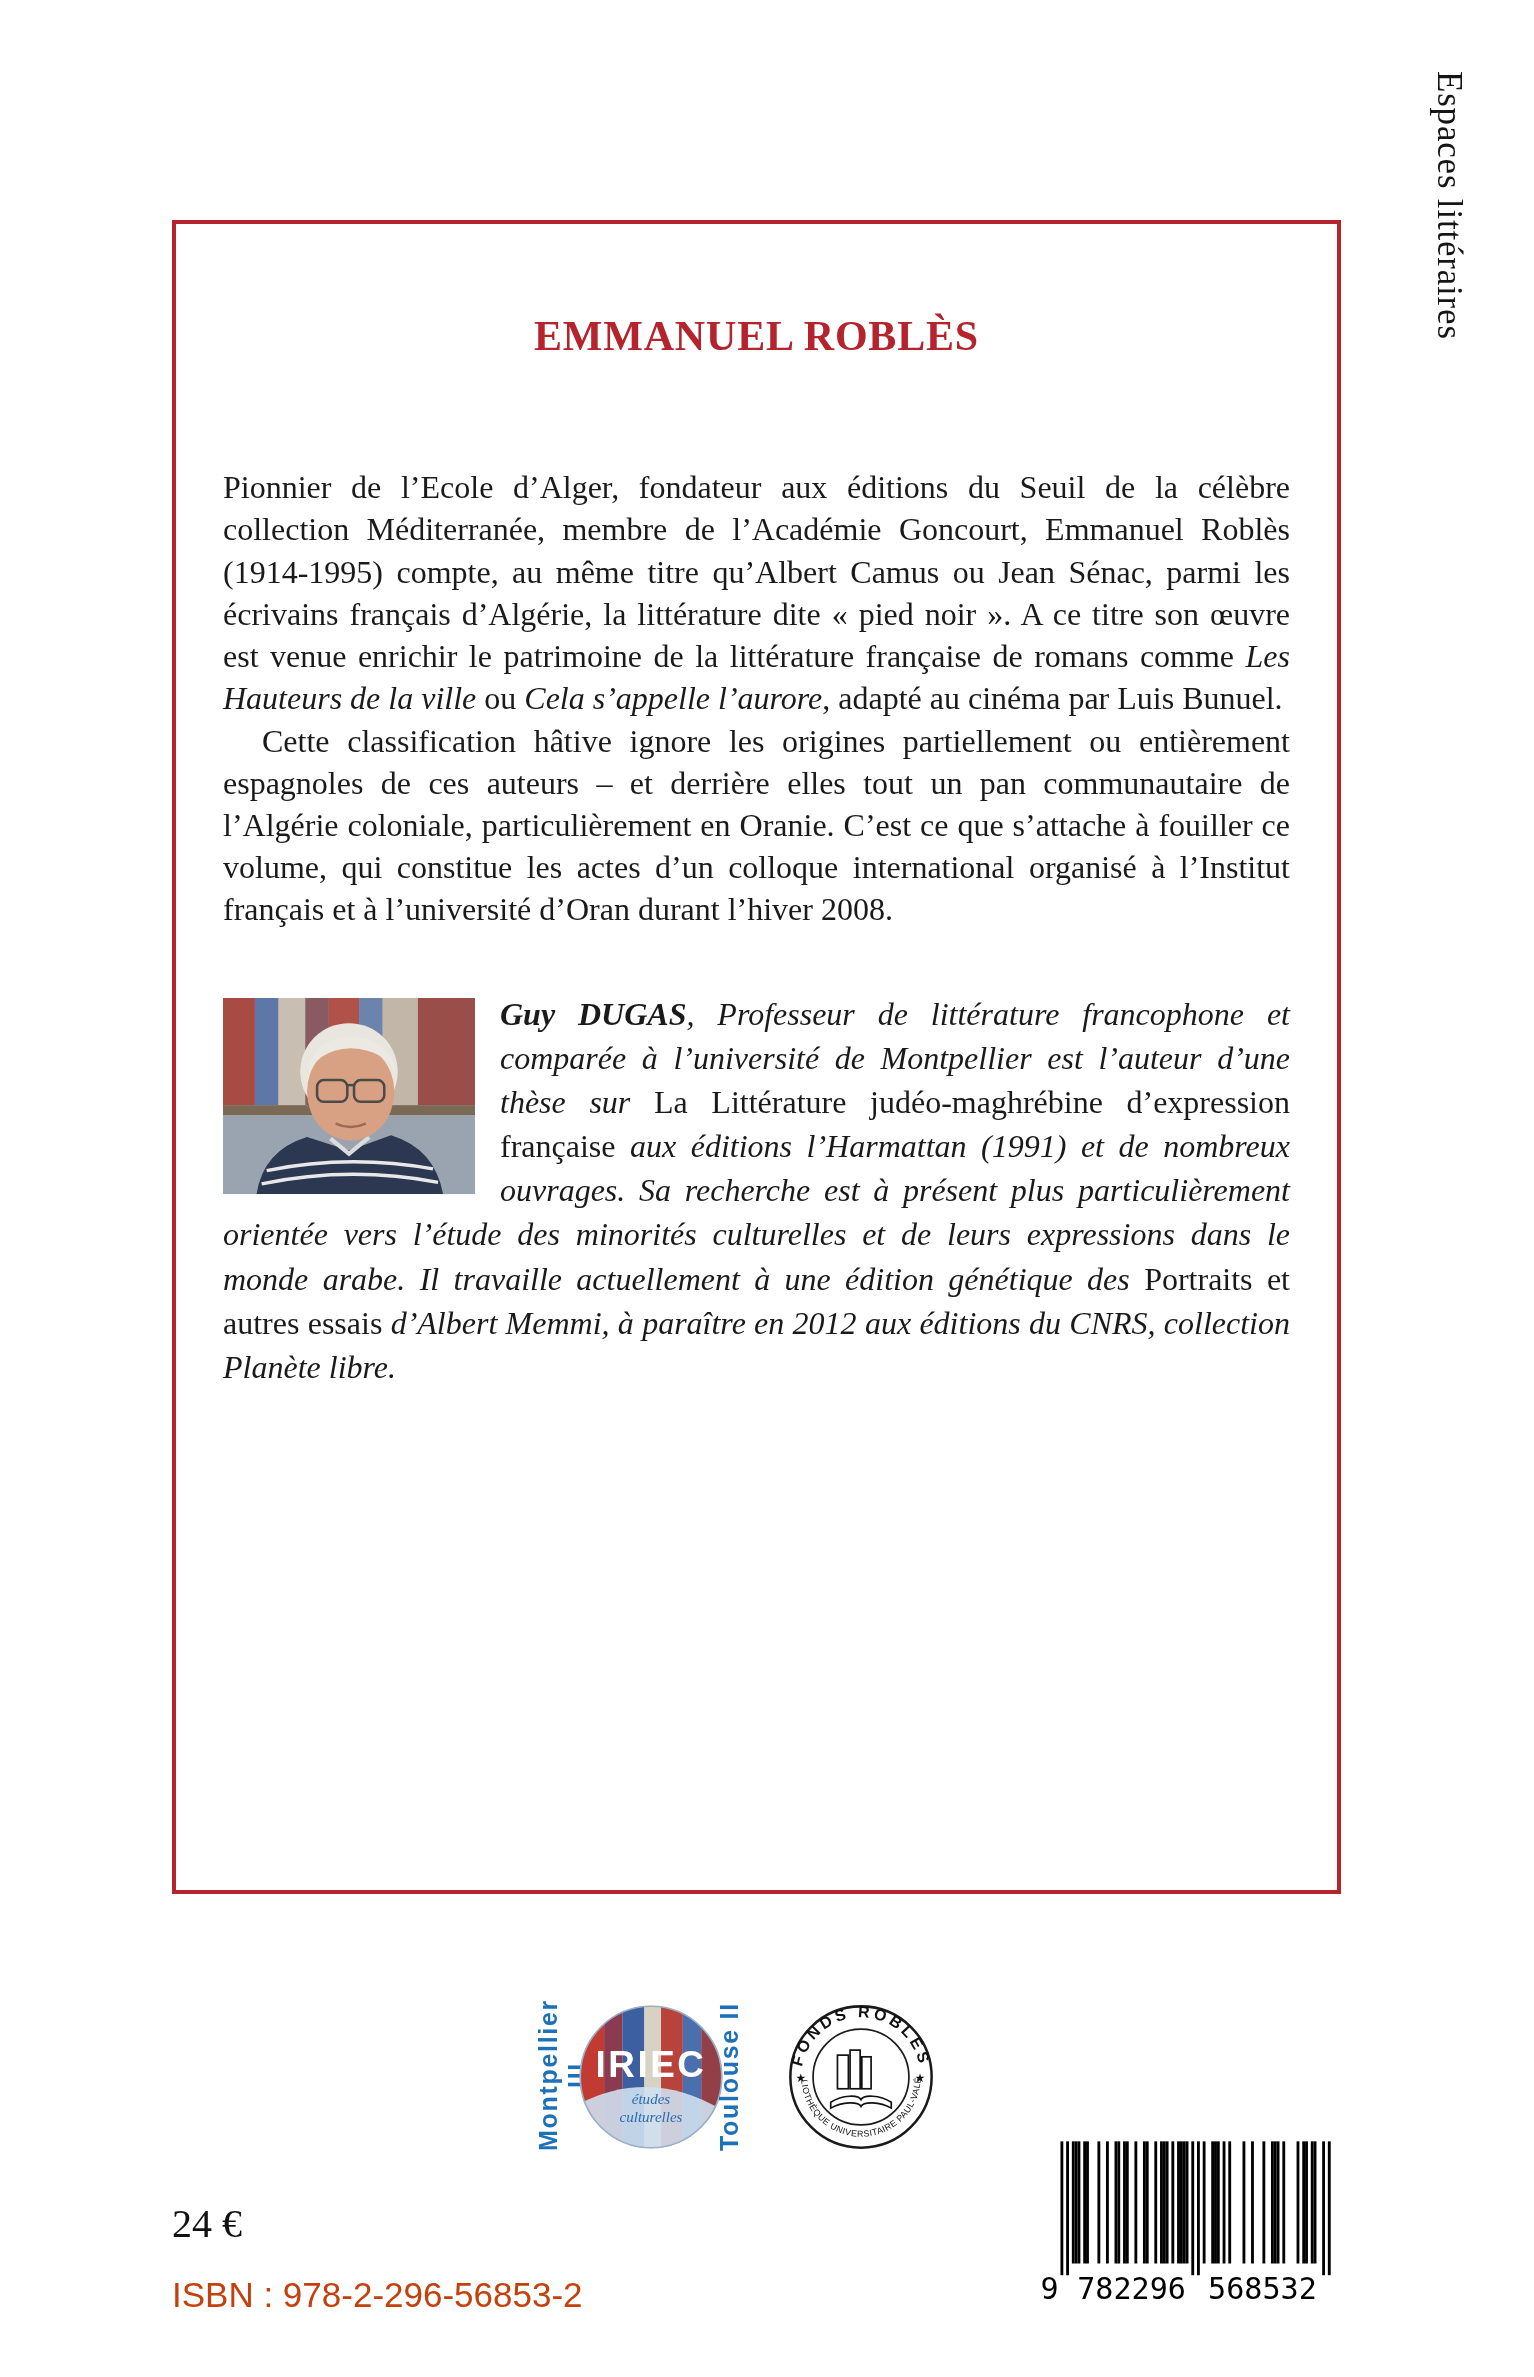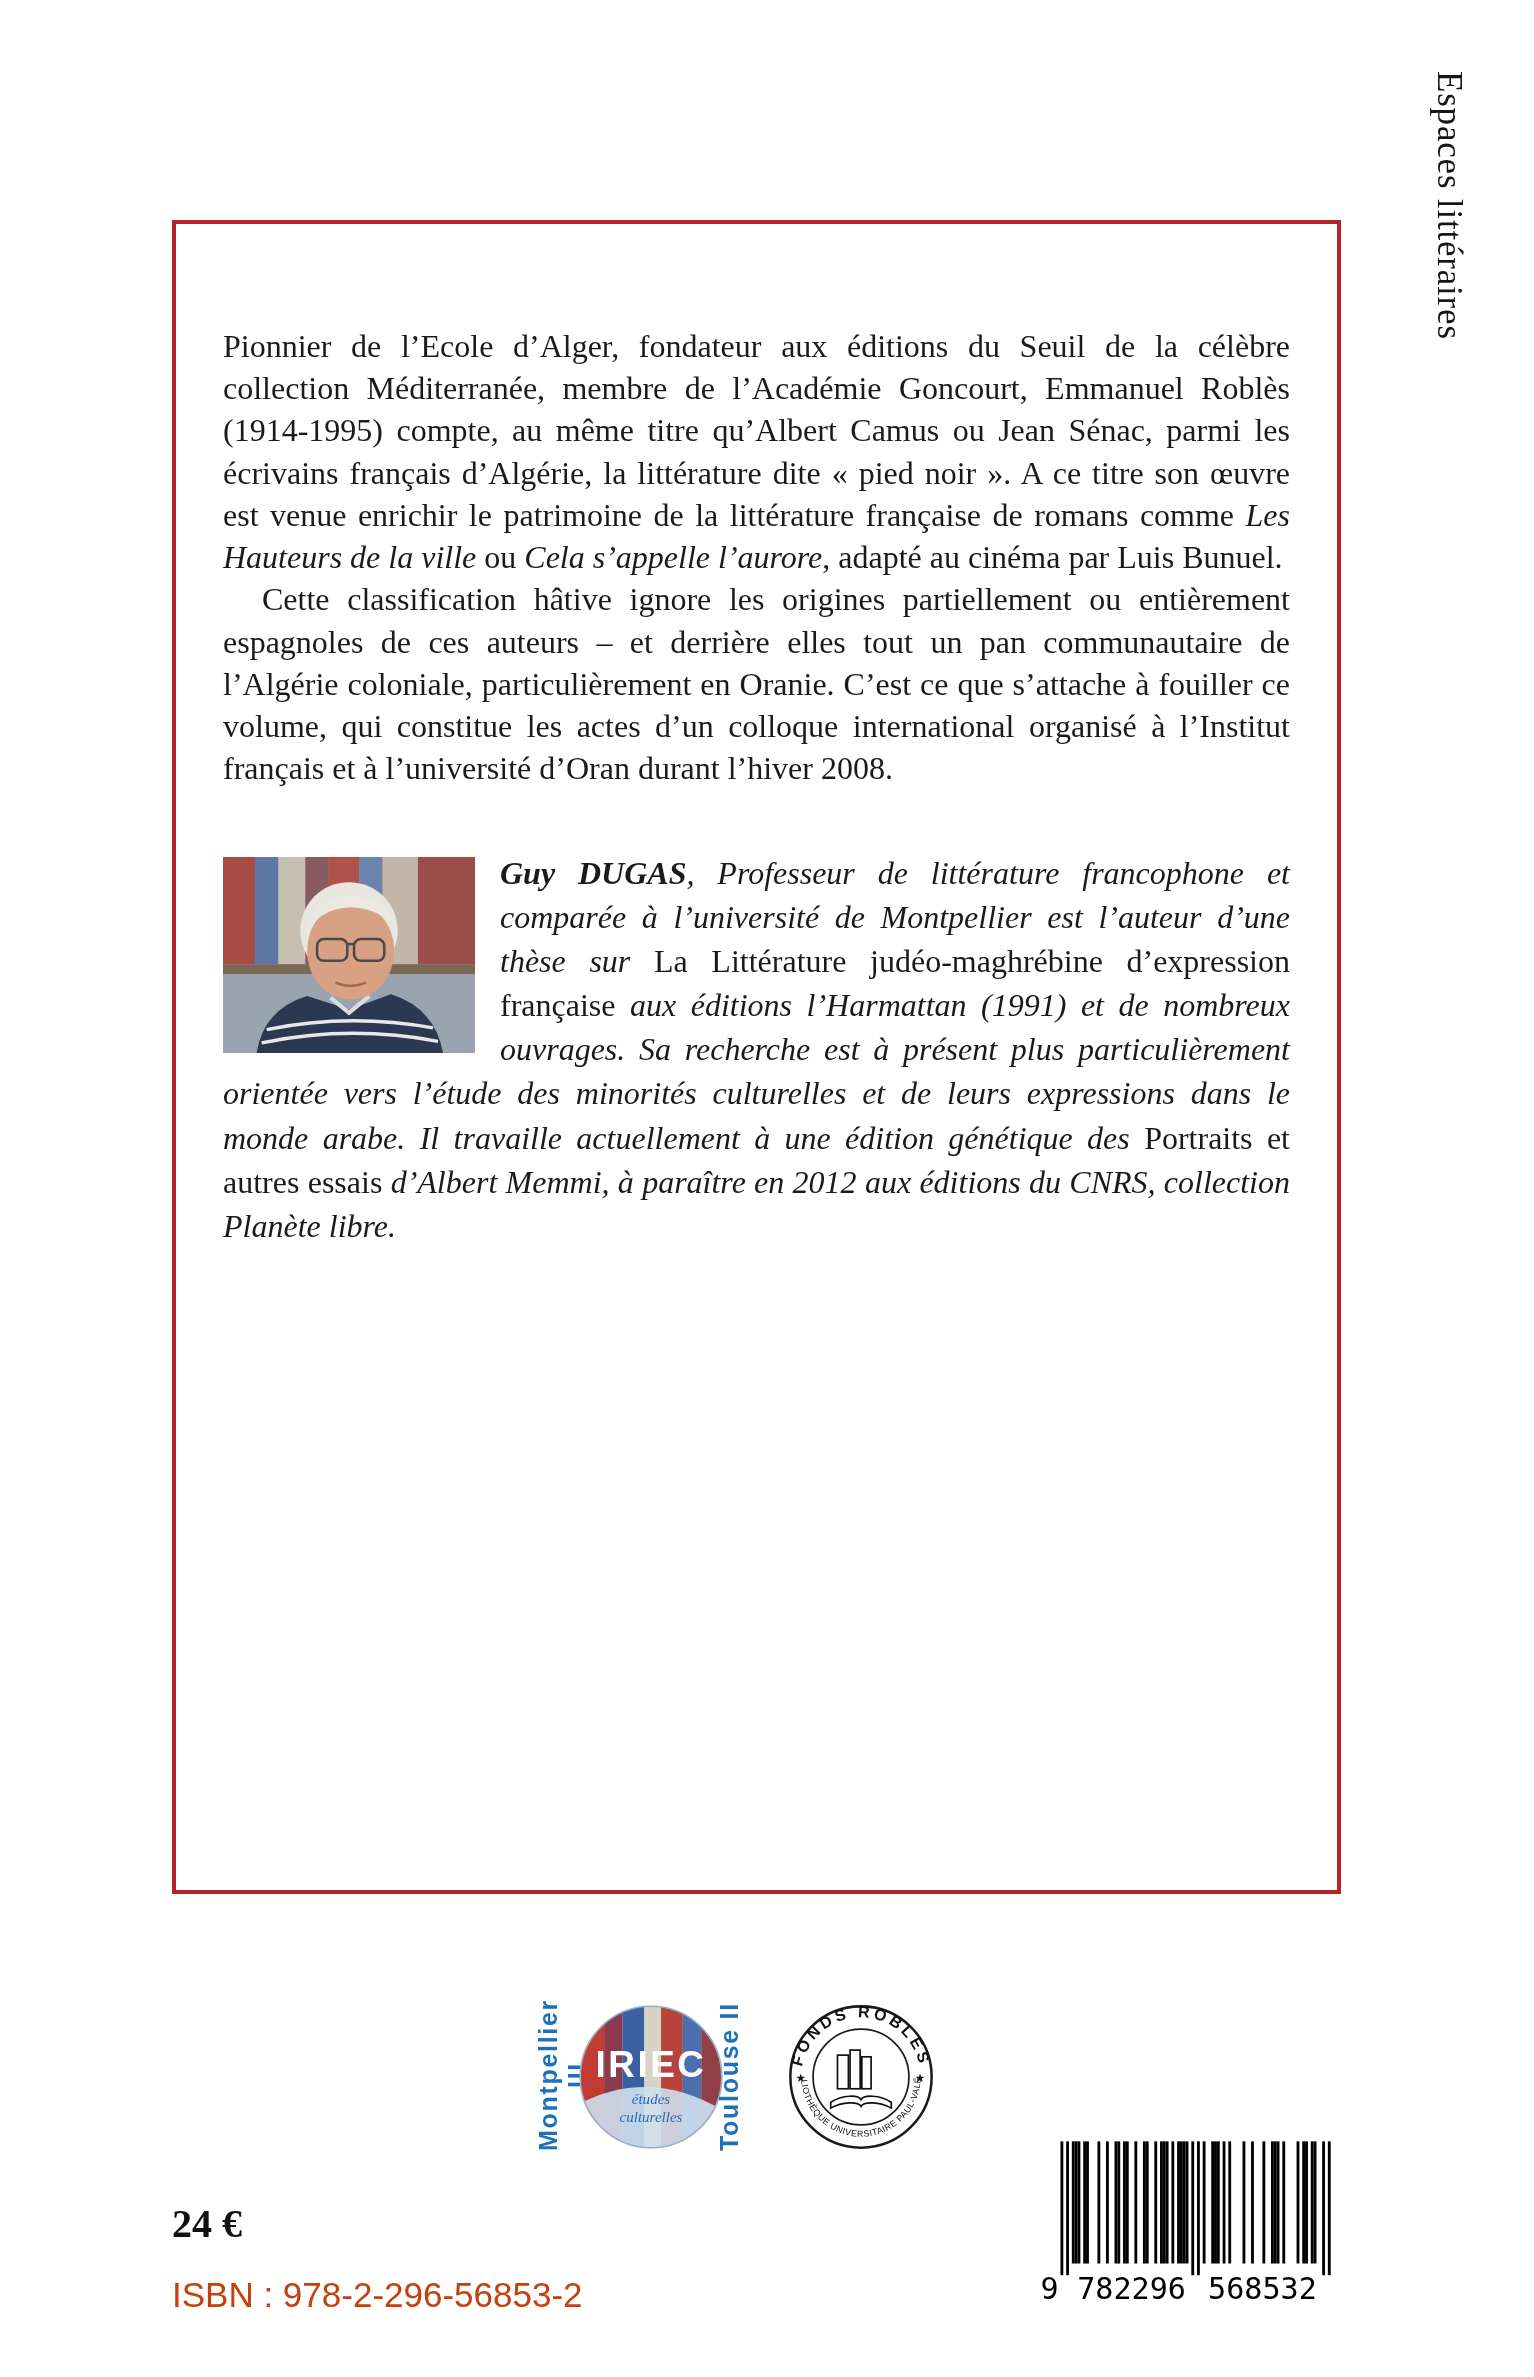--- a/index.html
+++ b/index.html
@@ -37,35 +37,36 @@
   .seg-r { font-style:normal; }
   .vlabel {
     position:absolute; color:#1d71b8; font-family:"Liberation Sans", sans-serif;
     font-weight:bold; font-size:25px; letter-spacing:1.7px;
     writing-mode:vertical-rl; transform:rotate(180deg); text-align:center;
   }
   .vlabel.mont { left:534px; top:1982px; height:186px; }
   .vlabel.toul { left:715px; top:1995px; height:164px; }
   .iriec  { position:absolute; left:579px; top:2005px; width:144px; height:144px; }
   .stamp  { position:absolute; left:787px; top:2003px; width:148px; height:148px; }
-  .price  { position:absolute; left:172px; top:2200px; font-size:40px; color:#111;font-weight:bold; }
+  .price  { position:absolute; left:172px; top:2200px; font-size:40px; color:#111; }
   .isbn   { position:absolute; left:172px; top:2275px; font-size:35px;
             font-family:"Liberation Sans", sans-serif; color:#c2410c; }
   .barcode { position:absolute; left:1040px; top:2138px; width:312px; height:169px; background:#fff; }
   .barcode svg { display:block; width:100%; height:100%; }
 </style>
 </head>
 <body>
 
 <div class="page">
 
   <div class="spine">Espaces littéraires</div>
 
   <div class="frame">
     <div class="title">
+      <div>EMMANUEL ROBLÈS</div>
     </div>
 
     <div class="body">
       <p class="para"><span class="">Pionnier de l’Ecole d’Alger, fondateur aux éditions du Seuil de la célèbre collection Méditerranée, membre de l’Académie Goncourt, Emmanuel Roblès (1914-1995) compte, au même titre qu’Albert Camus ou Jean Sénac, parmi les écrivains français d’Algérie, la littérature dite « pied noir ». A ce titre son œuvre est venue enrichir le patrimoine de la littérature française de romans comme </span><span class="seg-i">Les Hauteurs de la ville</span><span class=""> ou </span><span class="seg-i">Cela s’appelle l’aurore</span><span class="">, adapté au cinéma par Luis Bunuel.</span></p>
       <p class="para indent"><span class="">Cette classification hâtive ignore les origines partiellement ou entièrement espagnoles de ces auteurs – et derrière elles tout un pan communautaire de l’Algérie coloniale, particulièrement en Oranie. C’est ce que s’attache à fouiller ce volume, qui constitue les actes d’un colloque international organisé à l’Institut français et à l’université d’Oran durant l’hiver 2008.</span></p>
     </div>
 
     <div class="bio">
       <span class="photo">
         <svg viewBox="0 0 300 234" preserveAspectRatio="none">

